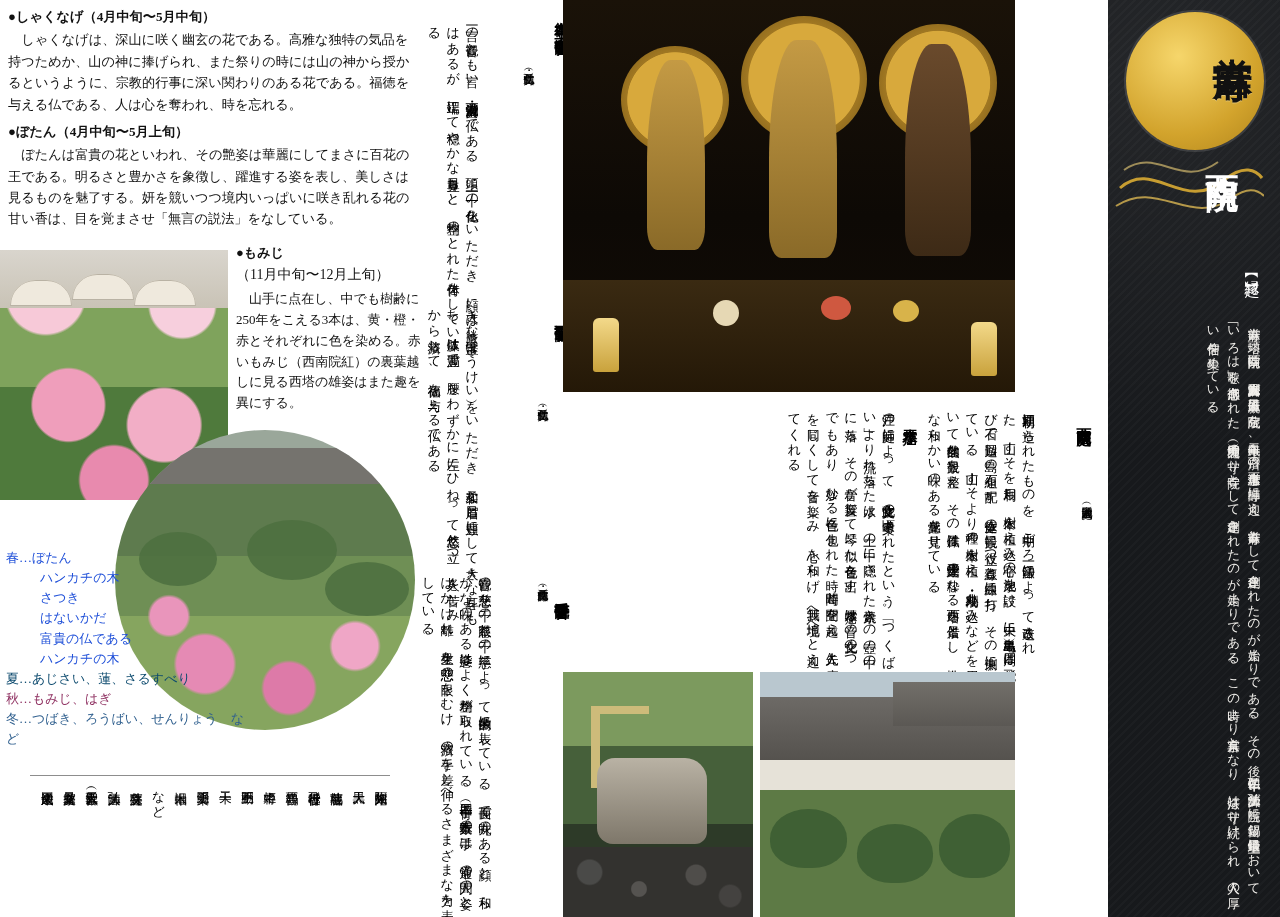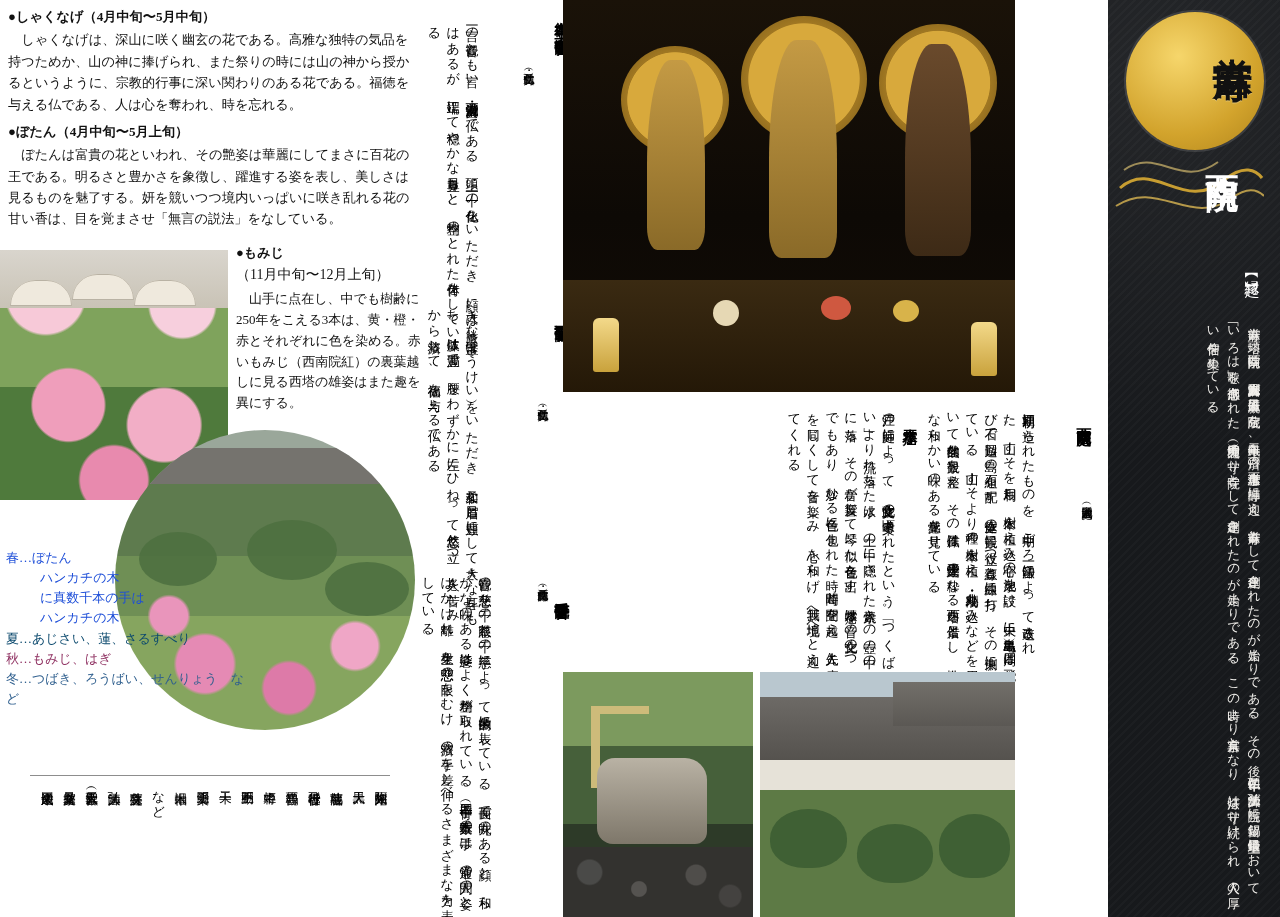--- a/index.html
+++ b/index.html
@@ -192,21 +192,23 @@
       <div class="shrub" style="left:44%;top:30%;width:30%;height:20%;"></div>
       <div class="shrub" style="left:70%;top:44%;width:28%;height:18%;"></div>
     </div>
 
     <div class="calendar">
 
       <div class="cal-line spring">
         <span>春…</span><span>ぼたん</span>
       </div>
       <div class="cal-line spring cal-indent">ハンカチの木</div>
-      <div class="cal-line spring cal-indent">に真数千本の手は</div>
+      <div class="cal-line spring cal-indent">さつき</div>
+      <div class="cal-line spring cal-indent">はないかだ</div>
+      <div class="cal-line spring cal-indent">富貴の仏である</div>
       <div class="cal-line spring cal-indent">ハンカチの木</div>
 
       <div class="cal-line summer">
         <span>夏…</span><span>あじさい、蓮、さるすべり</span>
       </div>
       <div class="cal-line autumn">
         <span>秋…</span><span>もみじ、はぎ</span>
       </div>
       <div class="cal-line winter">
         <span>冬…</span><span>つばき、ろうばい、せんりょう　など</span>

